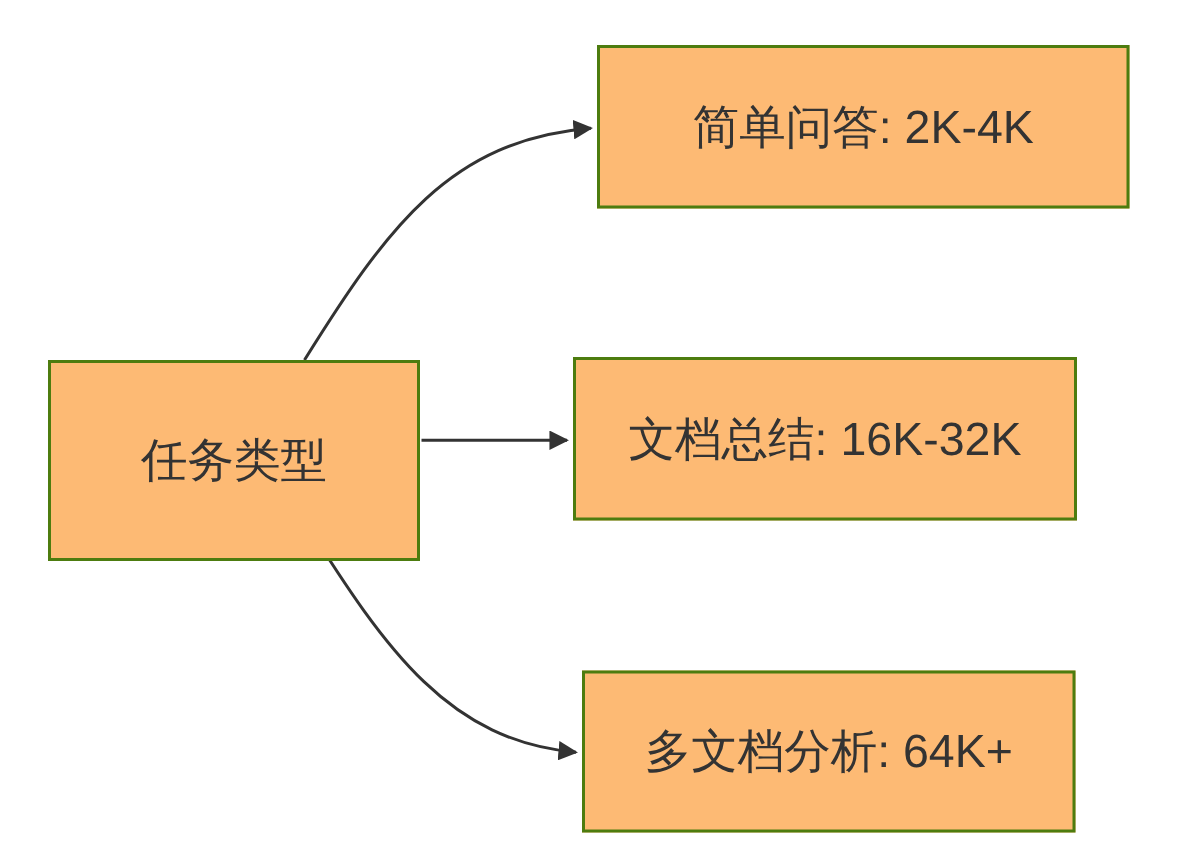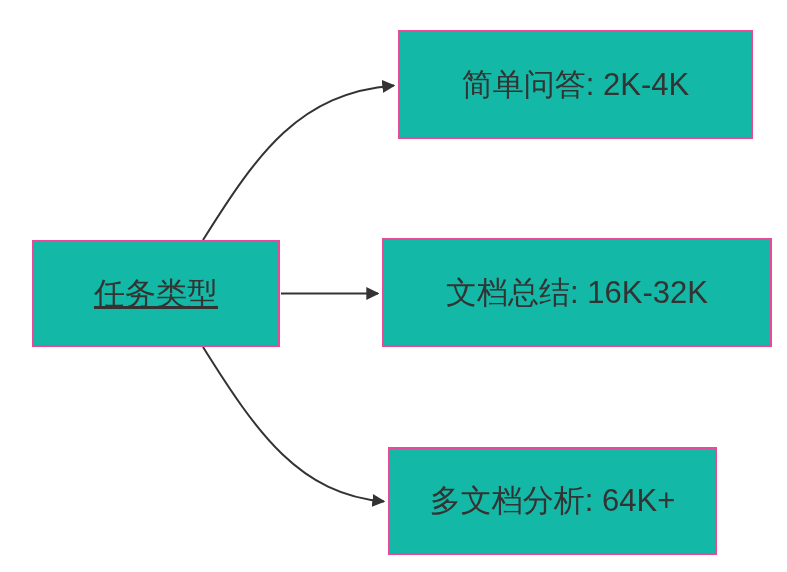--- a/index.html
+++ b/index.html
@@ -19,35 +19,35 @@
     position: absolute;
     left: 0;
     top: 0;
     width: 787px;
     height: 572px;
     z-index: 1;
   }
   .node {
     position: absolute;
     box-sizing: border-box;
-    background: #14b8a6;
-    border: 2px solid #ec4899;
+    background: #fdba74;
+    border: 2px solid #4d7c0f;
     color: #333333;
     display: flex;
     align-items: center;
     justify-content: center;
     font-size: 31px;
     line-height: 1.2;
     text-align: center;
     white-space: nowrap;
     z-index: 2;
   }
-  .node-root   { left: 32px;  top: 240px; width: 248px; height: 107px; text-decoration: underline; }
+  .node-root   { left: 32px;  top: 240px; width: 248px; height: 134px; }
   .node-top    { left: 398px; top: 30px;  width: 355px; height: 109px; }
-  .node-mid    { left: 382px; top: 238px; width: 390px; height: 109px; }
+  .node-mid    { left: 382px; top: 238px; width: 336px; height: 109px; }
   .node-bottom { left: 388px; top: 447px; width: 329px; height: 108px; }
 </style>
 </head>
 <body>
 
 <div class="canvas">
 
   <svg class="edges" viewBox="0 0 787 572" xmlns="http://www.w3.org/2000/svg">
     <defs>
       <marker id="arrowhead" viewBox="0 0 10 10" refX="9" refY="5" markerWidth="6.5" markerHeight="6.5" orient="auto-start-reverse">

